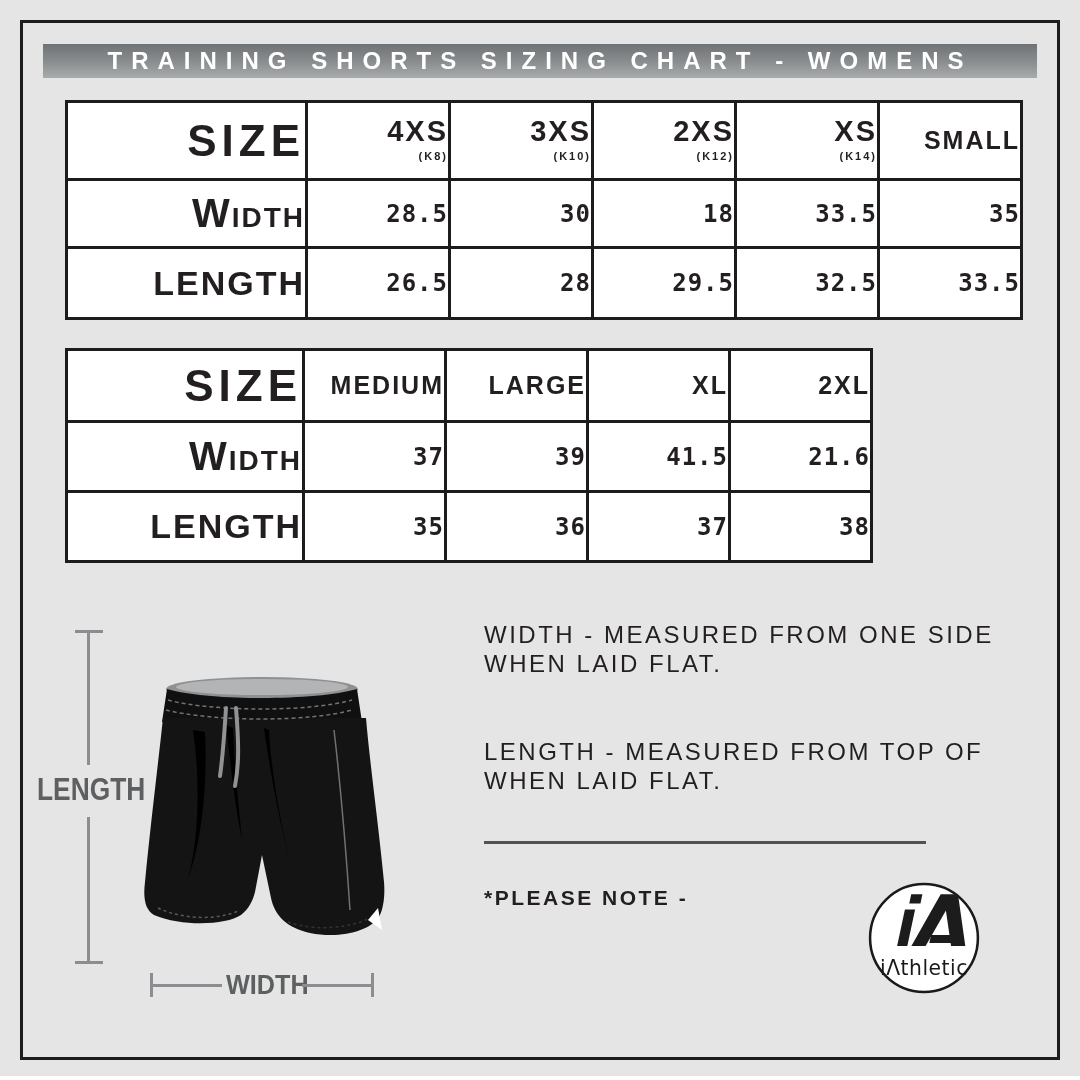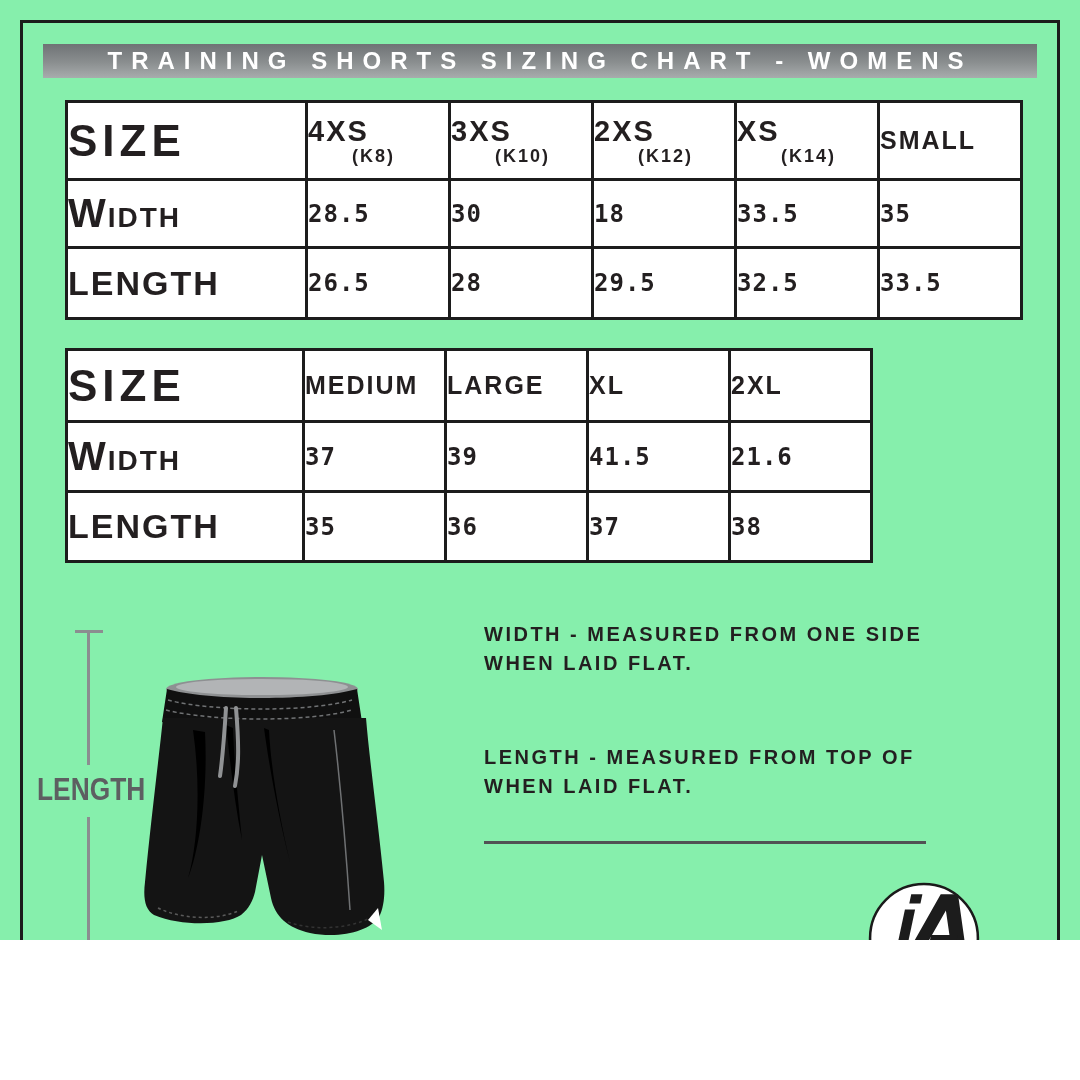--- a/index.html
+++ b/index.html
@@ -1,46 +1,46 @@
 <!DOCTYPE html>
 <html><head>
 <meta charset="utf-8">
 <style>
   html,body{margin:0;padding:0;background:#ffffff;}
-  .canvas{position:relative;width:1080px;height:940px;background:#86efac;overflow:hidden;
+  .canvas{position:relative;width:1080px;height:1076px;background:#e5e5e5;overflow:hidden;
           font-family:"Liberation Sans",sans-serif;color:#231f20;}
   .frame{position:absolute;left:20px;top:20px;width:1040px;height:1040px;
          border:3px solid #1c1c1c;box-sizing:border-box;}
   
   .title-bar{position:absolute;left:43px;top:44px;width:994px;height:34px;
              background:linear-gradient(to bottom,#6f7375 0%,#8b8f90 55%,#a8acad 100%);
              display:flex;align-items:center;justify-content:center;}
   .title-bar span{color:#ffffff;font-weight:bold;font-size:24px;letter-spacing:9px;white-space:nowrap;}
   
   table{border-collapse:collapse;table-layout:fixed;position:absolute;}
-  td{border:3px solid #1c1c1c;text-align:left;vertical-align:middle;padding:0;background:#fff;margin-left:20px;}
+  td{border:3px solid #1c1c1c;text-align:right;vertical-align:middle;padding:0;background:#fff;margin-left:20px;}
   #table1{left:65px;top:100px;width:955px;}
   #table2{left:65px;top:348px;width:805px;}
   .size-h{font-size:44px;font-weight:bold;letter-spacing:5px;}
   .col-h{font-size:29px;font-weight:bold;letter-spacing:2px;line-height:30px;}
-  .col-code{font-size:18px;font-weight:bold;letter-spacing:2px;line-height:17px;margin-top:2px;padding-left:44px;}
+  .col-code{font-size:11px;font-weight:bold;letter-spacing:2px;line-height:17px;margin-top:2px;padding-left:44px;}
   .col-h2{font-size:25px;font-weight:bold;letter-spacing:2px;}
   .row-label{font-size:34px;font-weight:bold;letter-spacing:2px;}
   .sc{font-variant:small-caps;font-size:40px;}
   .num{font-family:"DejaVu Sans Mono",monospace;font-weight:bold;font-size:24px;letter-spacing:1px;}
   
   .mline{position:absolute;background:#8b8d90;}
   .mlabel{position:absolute;color:#5d5f61;font-weight:bold;text-align:center;white-space:nowrap;}
   #len-label{left:28px;top:772px;width:120px;font-size:31px;transform:scaleX(.85);}
   #wid-label{left:222px;top:969px;width:80px;font-size:28px;transform:scaleX(.9);}
   
-  .note-para{position:absolute;left:484px;width:545px;font-weight:bold;font-size:20px;
+  .note-para{position:absolute;left:484px;width:545px;font-weight:normal;font-size:24px;
              line-height:29px;letter-spacing:2.5px;white-space:nowrap;}
   #note-width{top:620px;}
-  #note-length{top:737px;margin-top:6px;}
+  #note-length{top:737px;}
   .divider{position:absolute;left:484px;top:841px;width:442px;height:3px;background:#515254;}
   .tolerance{position:absolute;left:484px;top:886px;font-weight:bold;font-size:21px;
              line-height:24px;letter-spacing:2.5px;white-space:nowrap;}
   svg{position:absolute;}
   #shorts-svg{left:138px;top:670px;}
   #logo-svg{left:866px;top:880px;}
 </style>
 </head>
 <body>
 
@@ -192,20 +192,21 @@
     <div>WHEN LAID FLAT.</div>
   </div>
   <div class="note-para" id="note-length">
     <div>LENGTH - MEASURED FROM TOP OF</div>
     <div>WHEN LAID FLAT.</div>
   </div>
 
   <div class="divider"></div>
 
   <div class="tolerance">
+    <div>*PLEASE NOTE -</div>
   </div>
 
   <svg id="logo-svg" width="118" height="118" viewBox="0 0 116 116">
     <circle cx="57" cy="57" r="53" fill="#ffffff" stroke="#1a1a1a" stroke-width="2.5"></circle>
     <g fill="#1c1c1c" transform="translate(14,2) skewX(-12)">
       <rect x="30" y="27" width="10" height="36"></rect>
       <rect x="33" y="12" width="11" height="9"></rect>
       <polygon points="44,63 62,12 79,12 97,63 83,63 70.5,28 58,63"></polygon>
       <polygon points="61,52 87,52 87,60 61,60"></polygon>
     </g>

